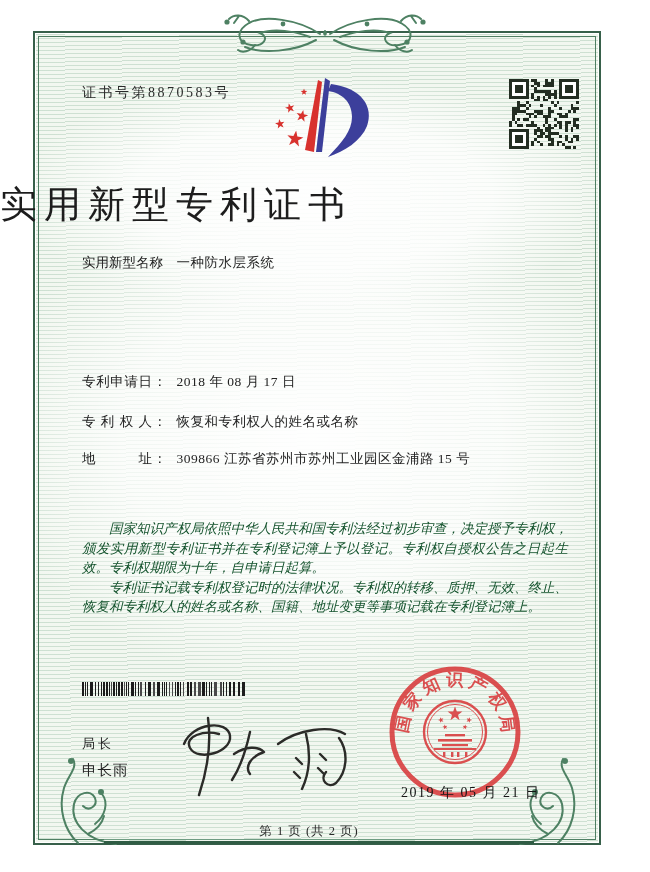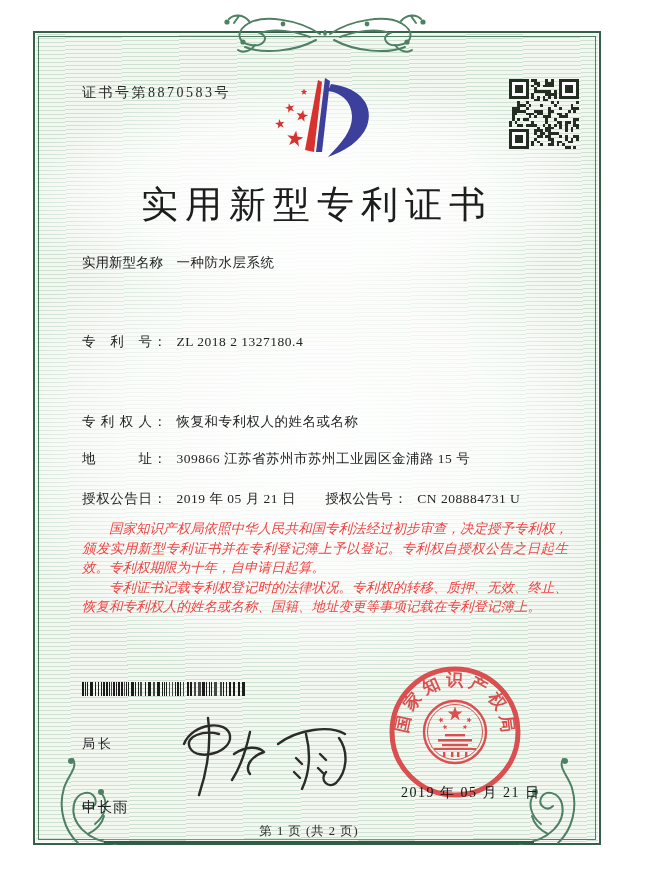--- a/index.html
+++ b/index.html
@@ -15,36 +15,36 @@
     background:
       radial-gradient(ellipse 300px 120px at 49% 20%, rgba(255,255,255,.97) 0%, rgba(255,255,255,.75) 60%, rgba(255,255,255,0) 100%),
       radial-gradient(ellipse 330px 250px at 49% 50%, rgba(255,255,255,.96) 0%, rgba(255,255,255,.7) 58%, rgba(255,255,255,0) 100%),
       repeating-linear-gradient(179deg, rgba(132,177,148,.33) 0 1px, rgba(255,255,255,0) 1px 4px),
       #f2f7f0;}
   .content{position:absolute;inset:0;}
   
   .cert-no{position:absolute;left:82px;top:84px;font-size:14px;letter-spacing:2.5px;color:#2a2a2a;}
   .logo{position:absolute;left:262px;top:72px;}
   .qr{position:absolute;left:509px;top:79px;width:70px;height:70px;}
-  .title{position:absolute;left:0;right:16px;top:180px;text-align:center;
+  .title{position:absolute;left:0;right:16px;top:180px;text-align:left;
          font-size:37px;letter-spacing:7px;color:#1d1d1d;font-weight:500;}
   
   .row{position:absolute;left:82px;font-size:13.5px;color:#242424;white-space:nowrap;}
   .lbl{display:inline-block;width:70px;text-align:justify;text-align-last:justify;vertical-align:bottom;}
   .colon{margin:0 10px 0 1px;}
   .val{letter-spacing:.5px;}
   .pair2{margin-left:26px;}
   
   .body-text{position:absolute;left:82px;top:519px;width:486px;font-size:13.5px;line-height:19.5px;
-             text-align:justify;font-style:italic;color:#ef4444;}
+             text-align:justify;font-style:italic;color:#14532d;}
   .body-text p{margin:0;text-indent:2em;}
   
   .barcode{position:absolute;left:82px;top:682px;}
   .director{position:absolute;left:82px;top:735px;font-size:13px;letter-spacing:3px;color:#232323;}
-  .director-name{position:absolute;left:82px;top:798px;font-size:14.5px;letter-spacing:1px;color:#232323;}
+  .director-name{position:absolute;left:82px;top:761px;font-size:14.5px;letter-spacing:1px;color:#232323;}
   .signature{position:absolute;left:146px;top:710px;}
   .seal{position:absolute;left:381px;top:660px;}
   .seal-date{position:absolute;left:401px;top:784px;font-size:14px;letter-spacing:1.5px;color:#151515;}
   .footer{position:absolute;left:0;right:0;top:823px;text-align:center;font-size:12.5px;
           letter-spacing:1px;color:#2a2a2a;transform:translateX(-16px);}
   .bottom-rule{position:absolute;left:104px;right:116px;top:839px;height:5px;}
   .bottom-rule .t{height:1px;background:#6f9c82;}
   .bottom-rule .b{height:3px;background:#2f5c44;margin-top:1px;}
   .ornament-top{position:absolute;left:198px;top:9px;}
   .flourish-left{position:absolute;left:48px;top:756px;}
@@ -304,32 +304,28 @@
         <rect x="0" y="50.4" width="19.599999999999998" height="19.599999999999998" fill="#232d22"></rect>
         <rect x="2.8" y="53.199999999999996" width="14" height="14" fill="#fff"></rect>
         <rect x="5.6" y="56" width="8.399999999999999" height="8.399999999999999" fill="#232d22"></rect>
       </svg>
 
     <div class="title">实用新型专利证书</div>
 
     <div class="row" style="top:254px">
       <span class="lbl">实用新型名称</span><span class="colon">：</span><span class="val">一种防水层系统</span>
     </div>
-    <div class="row" style="top:333px">
-      <span class="lbl">专利号</span><span class="colon">：</span><span class="val">ZL 2018 2 1327180.4</span>
+    <div class="row" style="top:373px">
+      <span class="lbl">专利申请日</span><span class="colon">：</span><span class="val">2018 年 08 月 17 日</span>
     </div>
     <div class="row" style="top:413px">
       <span class="lbl">专利权人</span><span class="colon">：</span><span class="val">恢复和专利权人的姓名或名称</span>
     </div>
     <div class="row" style="top:450px">
       <span class="lbl">地址</span><span class="colon">：</span><span class="val">309866 江苏省苏州市苏州工业园区金浦路 15 号</span>
-    </div>
-    <div class="row" style="top:490px">
-      <span class="lbl">授权公告日</span><span class="colon">：</span><span class="val">2019 年 05 月 21 日</span><span class="pair2"></span>
-      <span>授权公告号</span><span class="colon">：</span><span class="val">CN 208884731 U</span>
     </div>
 
     <div class="body-text">
       <p>国家知识产权局依照中华人民共和国专利法经过初步审查，决定授予专利权，颁发实用新型专利证书并在专利登记簿上予以登记。专利权自授权公告之日起生效。专利权期限为十年，自申请日起算。</p>
       <p>专利证书记载专利权登记时的法律状况。专利权的转移、质押、无效、终止、恢复和专利权人的姓名或名称、国籍、地址变更等事项记载在专利登记簿上。</p>
     </div>
 
     <svg class="barcode" id="barcode-svg" width="166" height="14" viewBox="0 0 166 14" shape-rendering="crispEdges">
         <rect x="0" y="0" width="2" height="14" fill="#1c1c1c"></rect>
         <rect x="3" y="0" width="1" height="14" fill="#1c1c1c"></rect>

